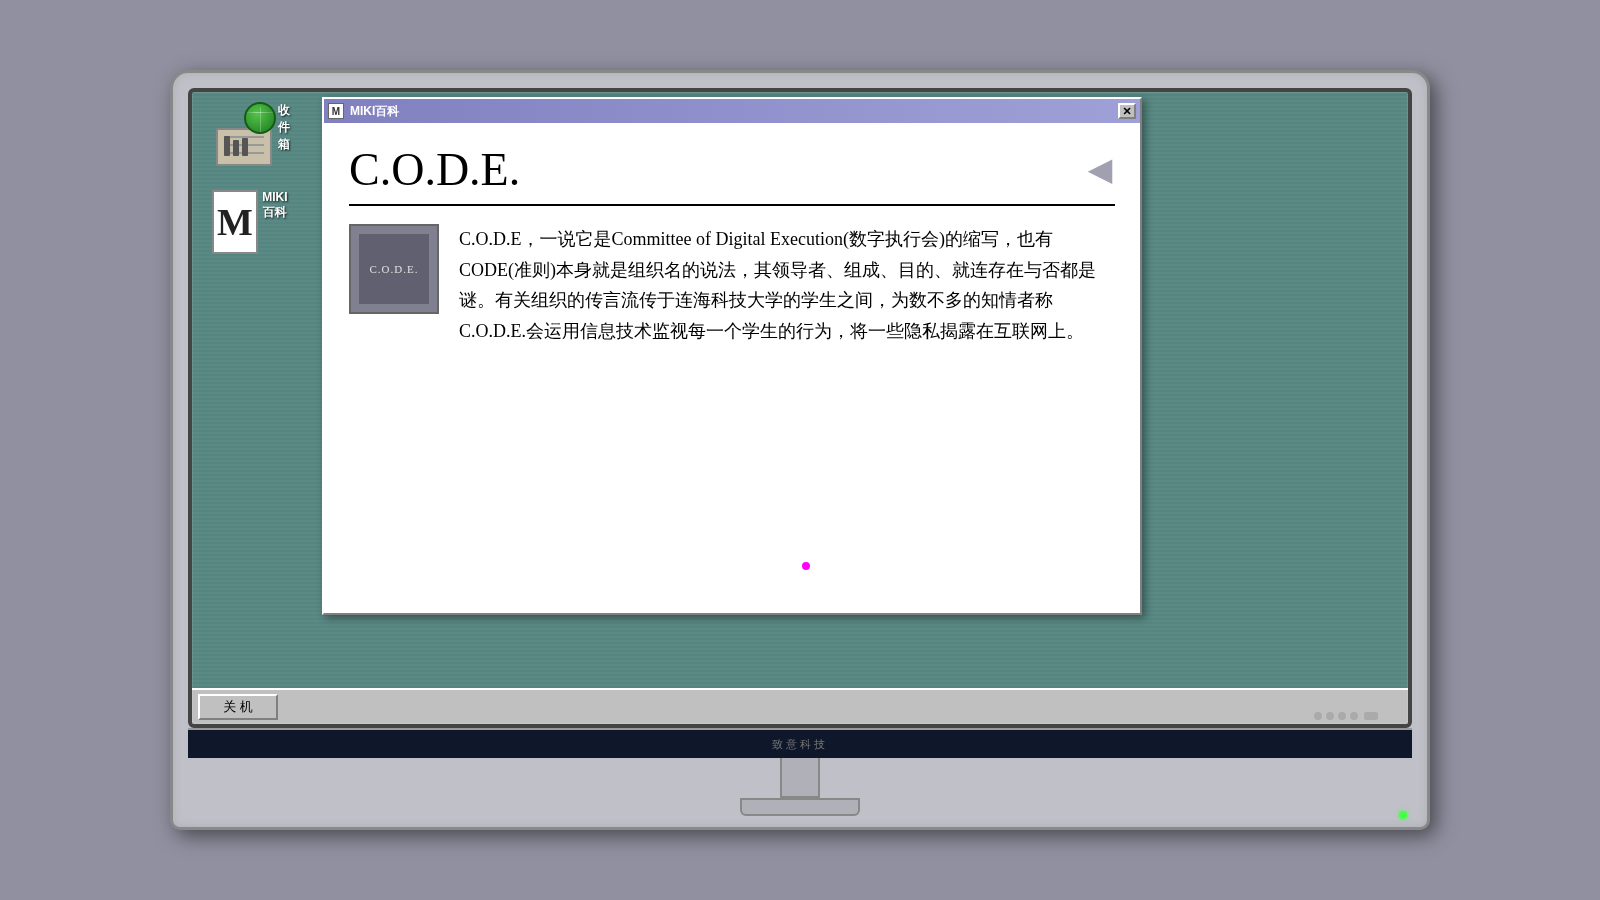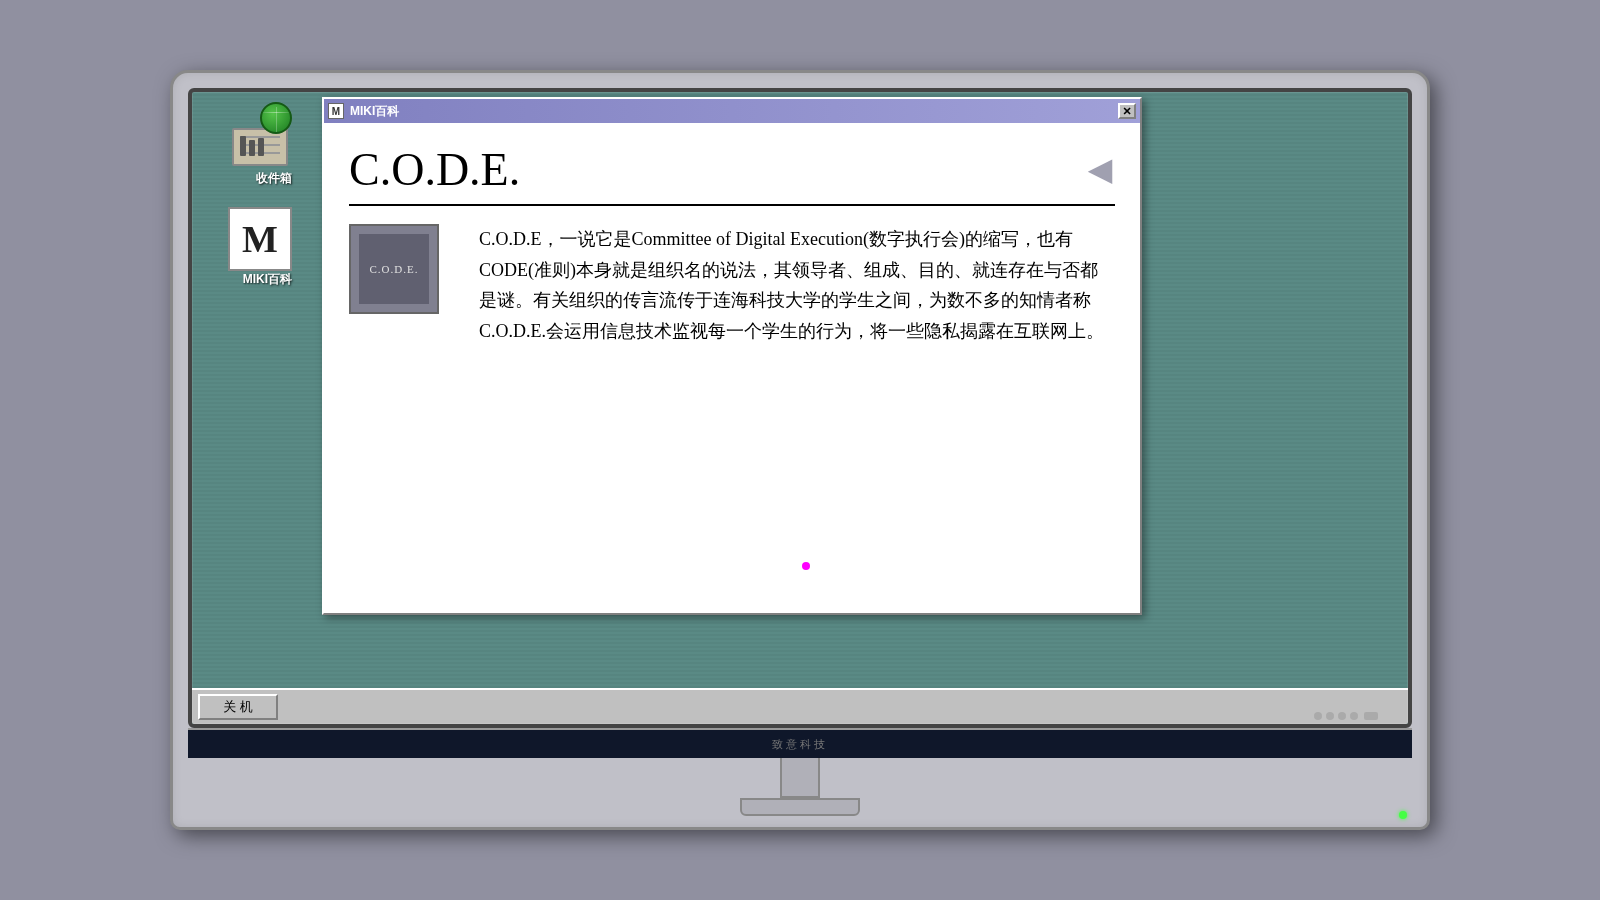--- a/index.html
+++ b/index.html
@@ -47,22 +47,22 @@
       position: absolute;
       left: 20px;
       top: 10px;
       display: flex;
       flex-direction: column;
       gap: 20px;
     }
 
     .desktop-icon {
       display: flex;
-      flex-direction: column;
-      align-items: flex-end;
+      flex-direction: row;
+      align-items: flex-start;
       width: 80px;
       cursor: pointer;
     }
 
     .icon-image {
       width: 64px;
       height: 64px;
       position: relative;
       margin-bottom: 4px;
     }
@@ -231,21 +231,20 @@
       text-align: center;
       letter-spacing: 1px;
       font-family: serif;
     }
 
     .article-text {
       font-size: 18px;
       line-height: 1.7;
       color: #000;
       font-family: serif;
-      margin-left: 20px;
     }
 
     .back-arrow {
       position: absolute;
       right: 20px;
       top: 55px;
       width: 40px;
       height: 30px;
       display: flex;
       align-items: center;

